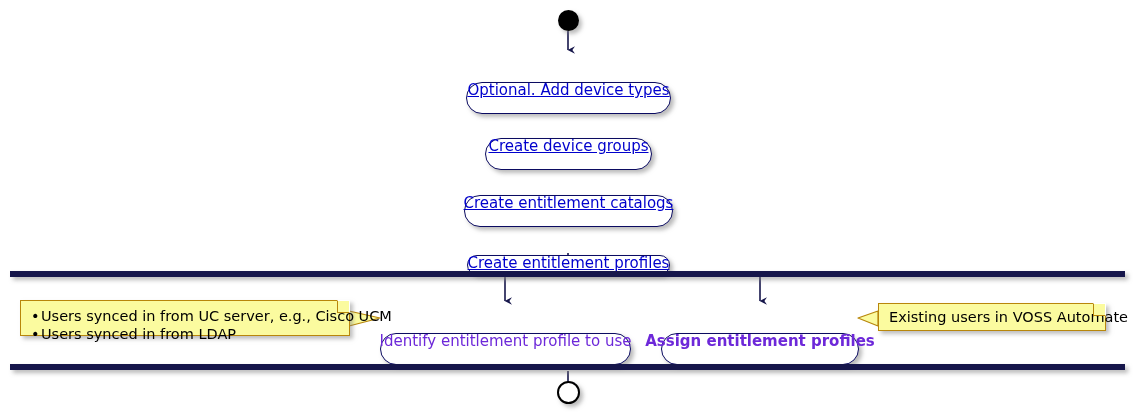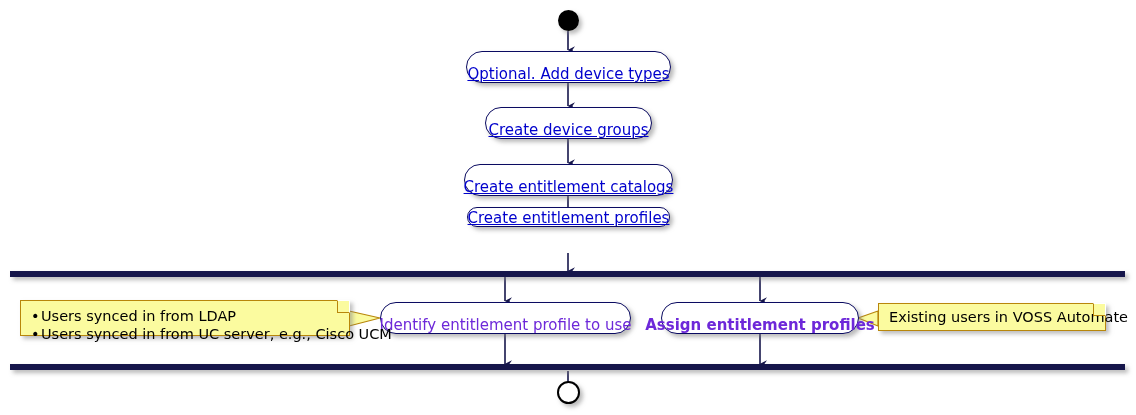--- a/index.html
+++ b/index.html
@@ -28,23 +28,24 @@
 
   
   .act {
     position: absolute;
     box-sizing: border-box;
     border: 1.3px solid #0B0B61;
     border-radius: 17px;
     background: #FFFFFF;
     box-shadow: 3px 3px 4px rgba(130,130,130,0.55);
     display: flex;
-    align-items: flex-end;
+    align-items: flex-start;
     justify-content: center;
     white-space: nowrap;
+    margin-top: 31px;
   }
   .act-label {
     font-size: 15px;
     line-height: 1;
     color: #6d28d9;
   }
   .act-link .act-label {
     color: #0000CC;
     text-decoration: underline;
   }
@@ -155,40 +156,40 @@
   </div>
 
   <div class="act act-link" style="left:464px; top:164px; width:209px; height:32px;">
     <span class="act-label">Create entitlement catalogs</span>
   </div>
 
   <div class="act act-link" style="left:485px; top:107px; width:167px; height:32px;">
     <span class="act-label">Create device groups</span>
   </div>
 
-  <div class="act act-link" style="left:467px; top:207px; width:203px; height:20px;">
+  <div class="act act-link" style="left:467px; top:224px; width:203px; height:20px;">
     <span class="act-label">Create entitlement profiles</span>
   </div>
 
   <div class="bar" style="left:10px; top:271px; width:1115px; height:6px;"></div>
 
   <div class="act" style="left:380px; top:302px; width:251px; height:32px;">
     <span class="act-label">Identify entitlement profile to use</span>
   </div>
 
   <div class="act" style="left:661px; top:302px; width:198px; height:32px;font-weight:bold;">
     <span class="act-label">Assign entitlement profiles</span>
   </div>
 
   <div class="note" style="left:20px; top:300px; width:330px; height:36px;">
     <div class="note-fold-cover"></div>
     <div class="note-fold"></div>
     <div class="note-inner">
+      <span class="bullet-line"><span class="bullet-dot">•</span><span>Users synced in from UC server, e.g., Cisco UCM</span></span>
       <span class="bullet-line"><span class="bullet-dot">•</span><span>Users synced in from LDAP</span></span>
-      <span class="bullet-line"><span class="bullet-dot">•</span><span>Users synced in from UC server, e.g., Cisco UCM</span></span>
     </div>
   </div>
 
   <div class="note" style="left:878px; top:303px; width:228px; height:28px;">
     <div class="note-fold-cover"></div>
     <div class="note-fold"></div>
     <div class="note-inner" style="padding:4px 10px;">
       <span class="bullet-line">Existing users in VOSS Automate</span>
     </div>
   </div>

